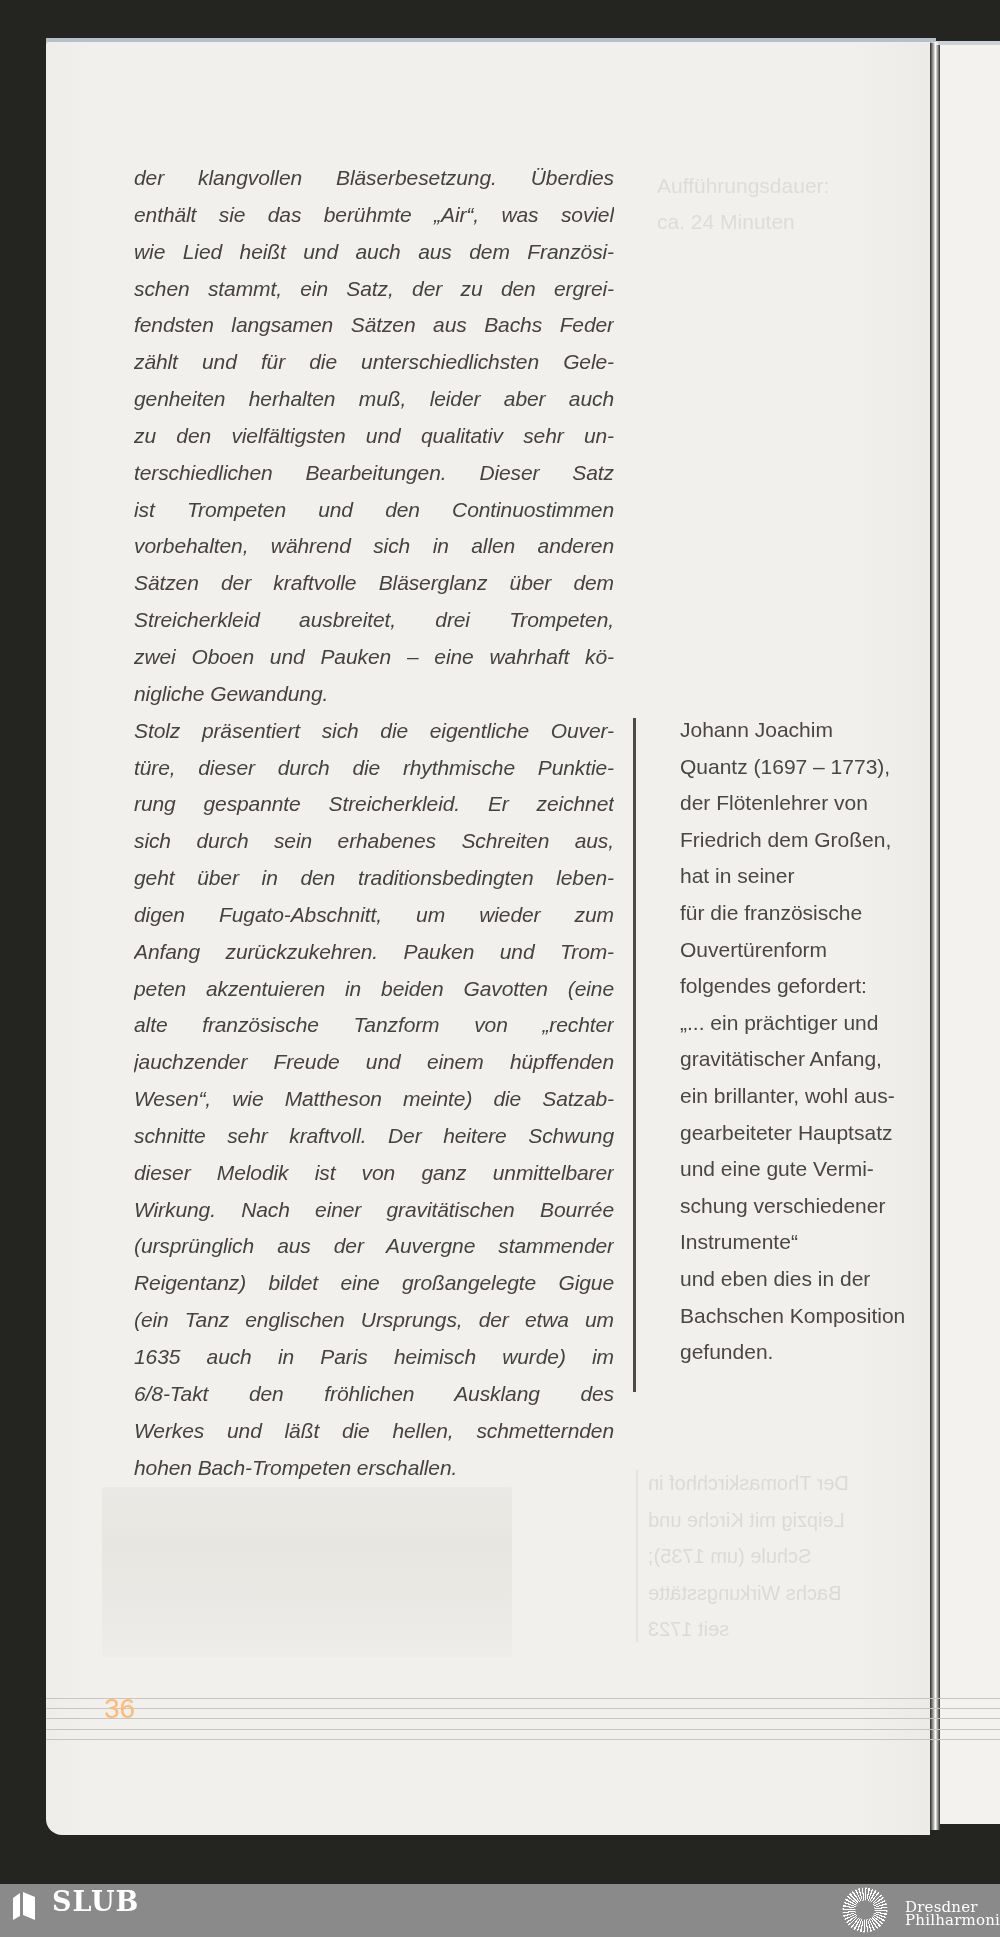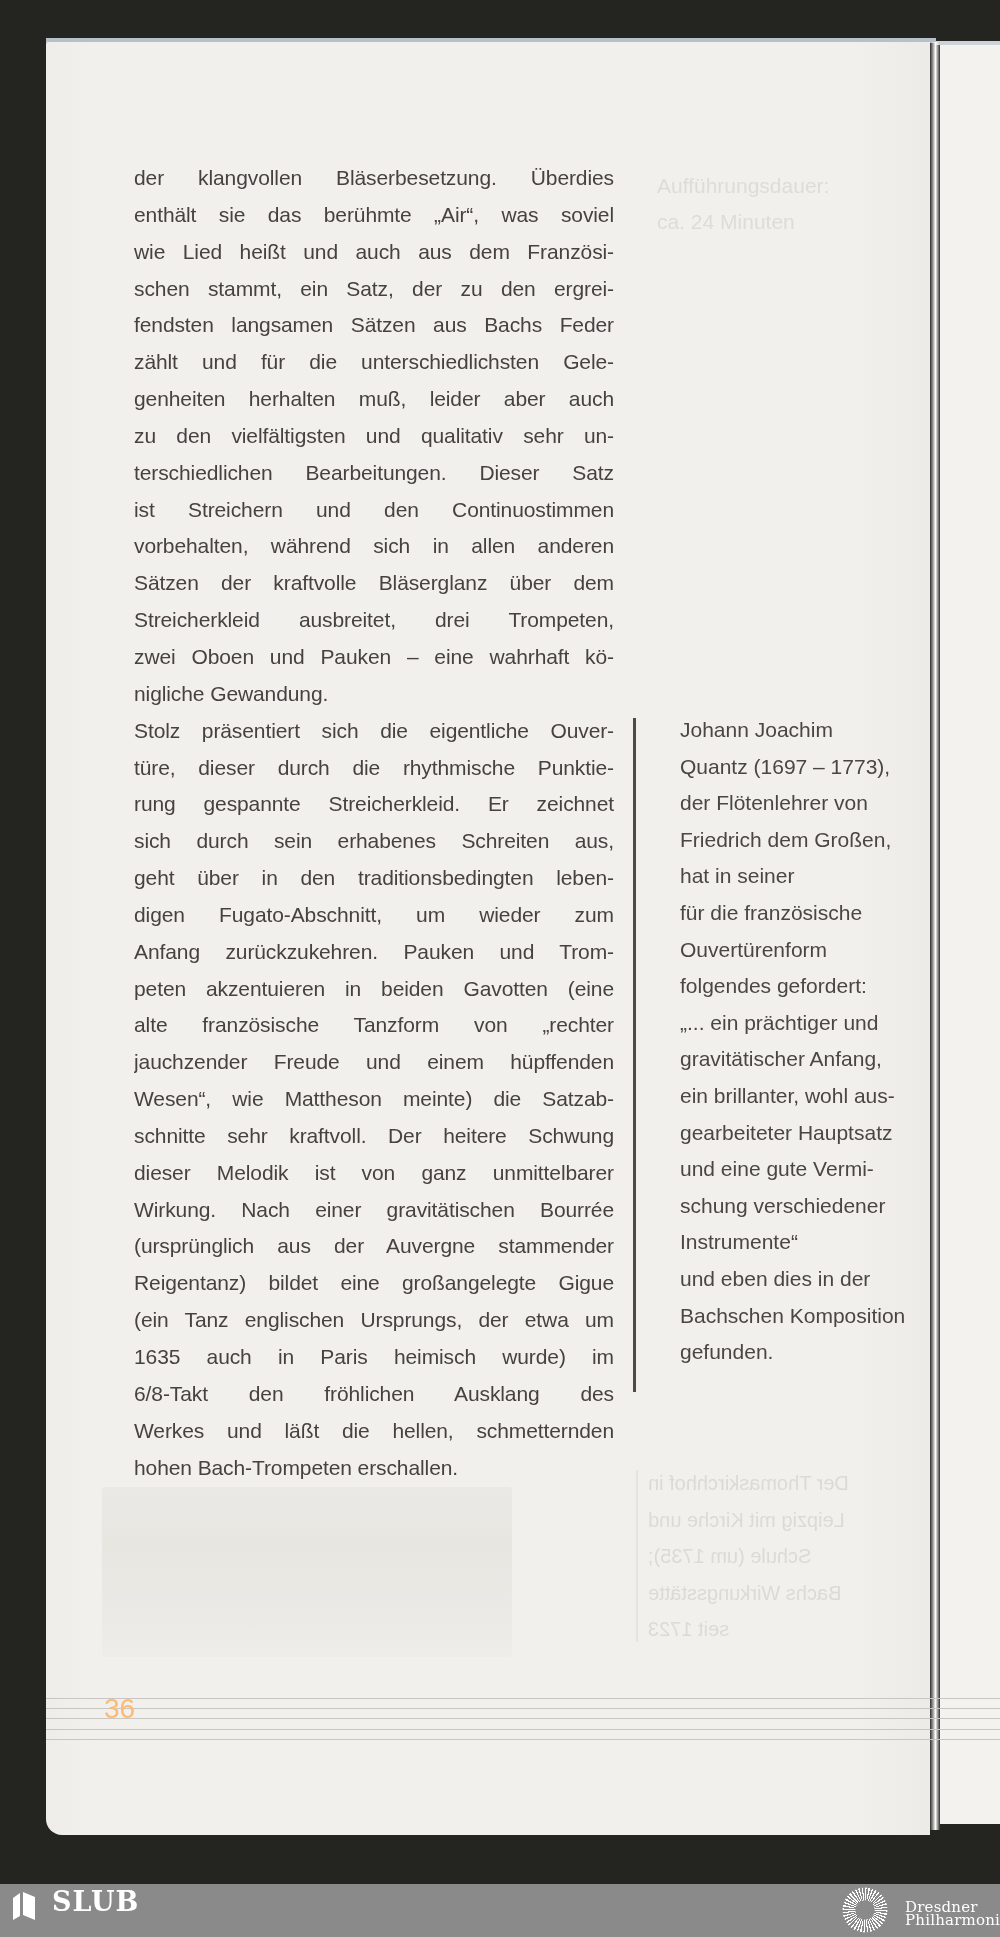--- a/index.html
+++ b/index.html
@@ -12,21 +12,21 @@
   .page-main{position:absolute;left:46px;top:42px;width:884px;height:1793px;
              background:linear-gradient(90deg,#eeede9 0,#f1f0ed 45px,#f1f0ed 91%,#ecebe7 100%);
              border-radius:2px 0 0 16px;}
   .fold{position:absolute;left:930px;top:42px;width:10px;height:1788px;
         background:linear-gradient(90deg,rgba(90,85,80,0.18),#fdfcfa 55%,rgba(120,115,110,0.12));}
   .page-strip{position:absolute;left:940px;top:45px;width:60px;height:1779px;background:#f3f2ef;}
 
   
   .main-lines{position:absolute;left:134px;top:160px;width:480px;color:#474240;
               font-size:21px;line-height:36.85px;letter-spacing:-0.1px;}
-  .main-lines .mline{height:36.85px;overflow:hidden;text-align:justify;text-align-last:justify;}
+  .main-lines .mline{height:36.85px;overflow:hidden;text-align:justify;text-align-last:justify;font-style:italic;}
   .main-lines .mline:nth-child(15),
   .main-lines .mline:nth-child(36){text-align-last:left;}
 
   
   .side-rule{position:absolute;left:633px;top:718px;width:3px;height:674px;background:#4f4a47;}
   .side-lines{position:absolute;left:656px;top:712px;width:240px;color:#4b4643;
               font-size:21px;line-height:36.6px;}
   .side-lines .sline{height:36.6px;white-space:nowrap;overflow:visible;margin-left:24px;}
 
   
@@ -82,21 +82,21 @@
 
   <div class="mline">der klangvollen Bläserbesetzung. Überdies</div>
       <div class="mline">enthält sie das berühmte „Air“, was soviel</div>
       <div class="mline">wie Lied heißt und auch aus dem Französi-</div>
       <div class="mline">schen stammt, ein Satz, der zu den ergrei-</div>
       <div class="mline">fendsten langsamen Sätzen aus Bachs Feder</div>
       <div class="mline">zählt und für die unterschiedlichsten Gele-</div>
       <div class="mline">genheiten herhalten muß, leider aber auch</div>
       <div class="mline">zu den vielfältigsten und qualitativ sehr un-</div>
       <div class="mline">terschiedlichen Bearbeitungen. Dieser Satz</div>
-      <div class="mline">ist Streichern und den Continuostimmen</div>
+      <div class="mline">ist Trompeten und den Continuostimmen</div>
       <div class="mline">vorbehalten, während sich in allen anderen</div>
       <div class="mline">Sätzen der kraftvolle Bläserglanz über dem</div>
       <div class="mline">Streicherkleid ausbreitet, drei Trompeten,</div>
       <div class="mline">zwei Oboen und Pauken – eine wahrhaft kö-</div>
       <div class="mline">nigliche Gewandung.</div>
       <div class="mline">Stolz präsentiert sich die eigentliche Ouver-</div>
       <div class="mline">türe, dieser durch die rhythmische Punktie-</div>
       <div class="mline">rung gespannte Streicherkleid. Er zeichnet</div>
       <div class="mline">sich durch sein erhabenes Schreiten aus,</div>
       <div class="mline">geht über in den traditionsbedingten leben-</div>

